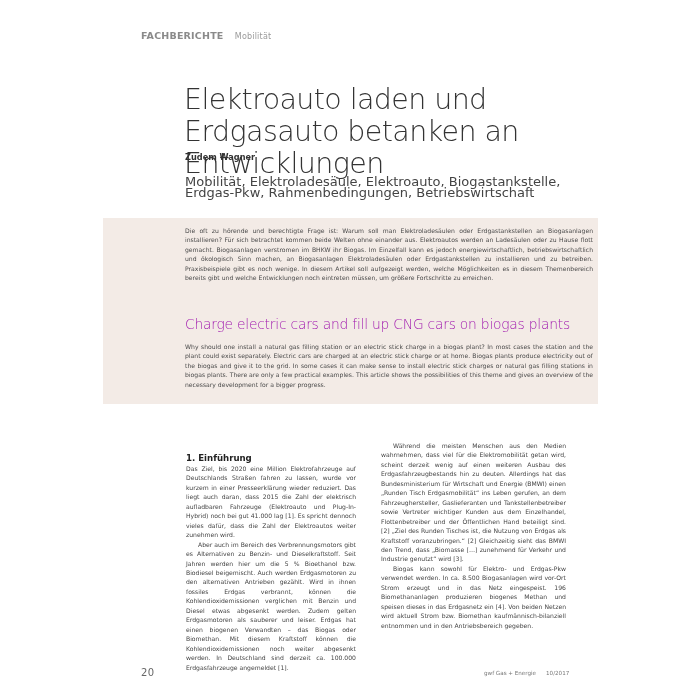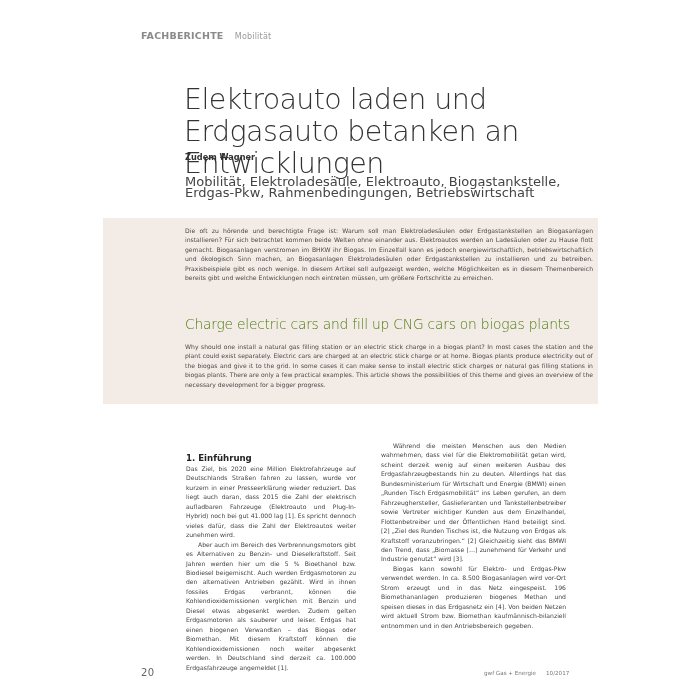--- a/index.html
+++ b/index.html
@@ -17,21 +17,21 @@
   }
   .author { position: absolute; left: 185px; top: 152px; font-size: 8.2px; font-weight: bold; color: #333; }
   .keywords { position: absolute; left: 185px; top: 176px; width: 400px; font-size: 13px; line-height: 11px; color: #444; }
   .abstract-box {
     position: absolute; left: 103px; top: 218px; width: 495px; height: 186px; background: #f3ebe6;
   }
   .abstract-de {
     position: absolute; left: 82px; top: 8px; width: 408px;
     font-size: 6.1px; line-height: 9.4px; color: #4a4a4a; text-align: justify;
   }
-  .en-title { position: absolute; left: 82px; top: 98px; font-size: 13.8px; color: #4d7c0f; letter-spacing: -0.2px; font-weight: 300; }
+  .en-title { position: absolute; left: 82px; top: 98px; font-size: 13.8px; color: #a21caf; letter-spacing: -0.2px; font-weight: 300; }
   .abstract-en {
     position: absolute; left: 82px; top: 124px; width: 408px;
     font-size: 6.1px; line-height: 9.4px; color: #4a4a4a; text-align: justify;
   }
   .col { position: absolute; top: 436px; width: 170px; font-size: 6.1px; line-height: 9.45px; color: #444; text-align: justify; }
   .col1 { left: 186px; margin-top: 17px; }
   .col2 { left: 381px; top: 441px; width: 185px; }
   .col h2 { font-size: 8.6px; font-weight: bold; color: #222; margin: 0 0 0 0; line-height: 11px; }
   .col p { margin: 0; }
   .col p.indent { text-indent: 12px; }

